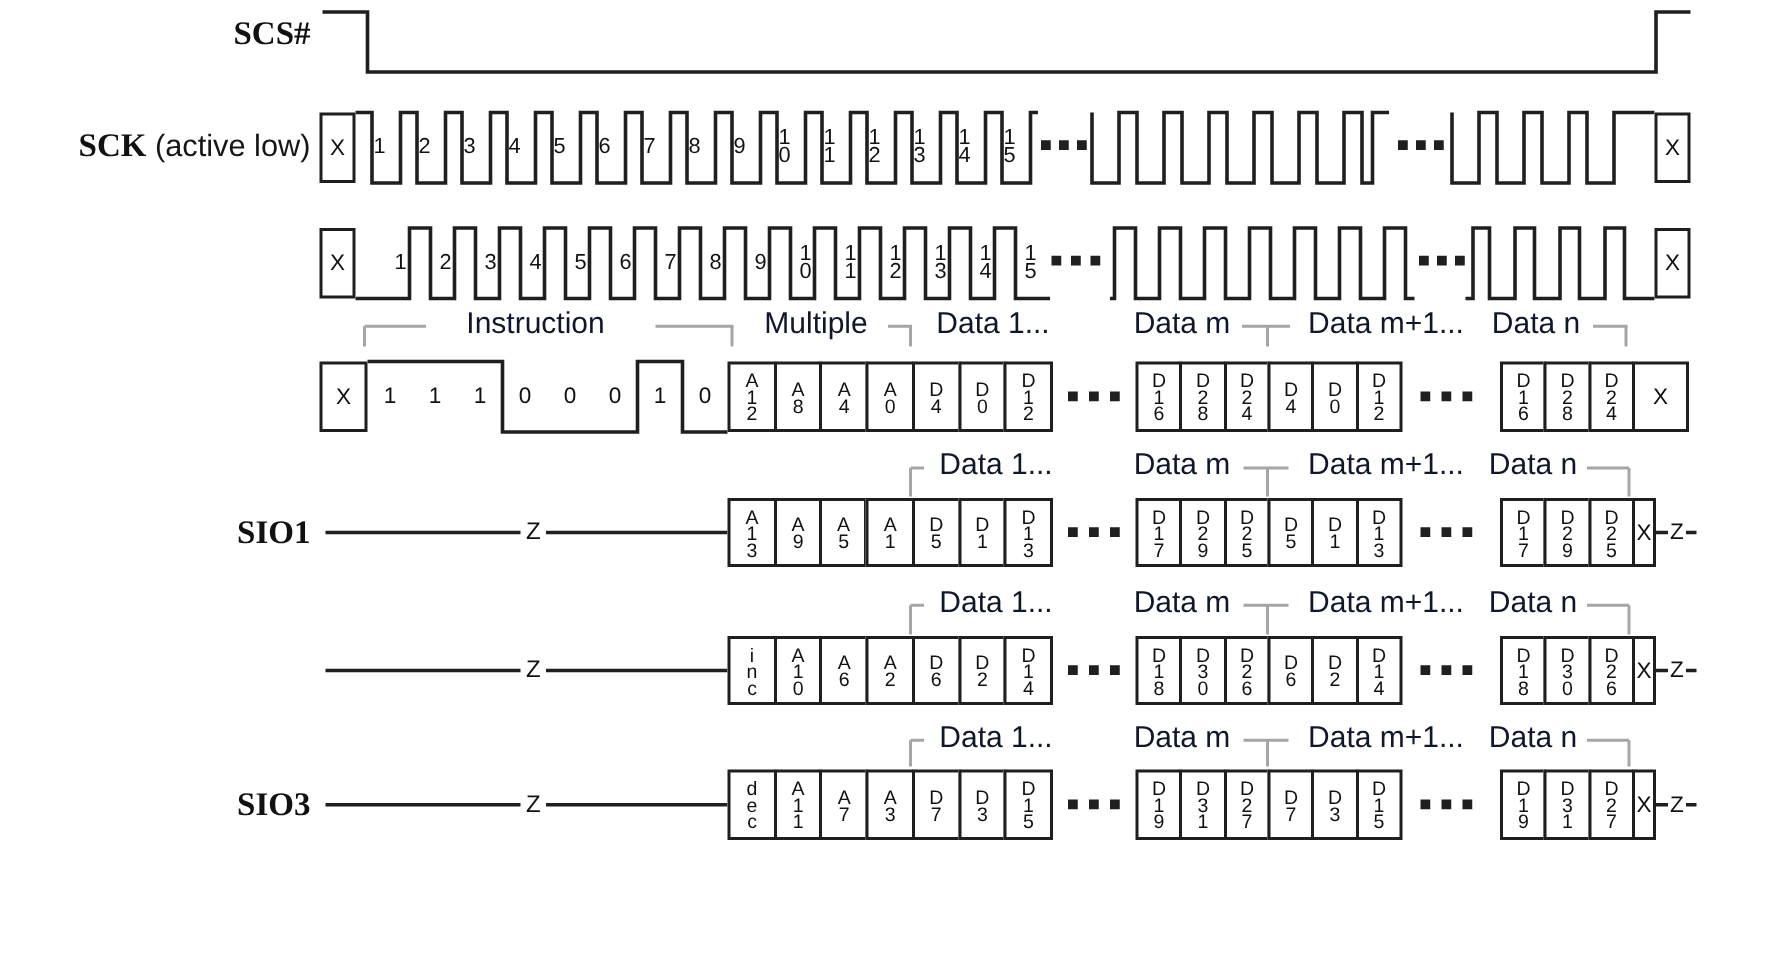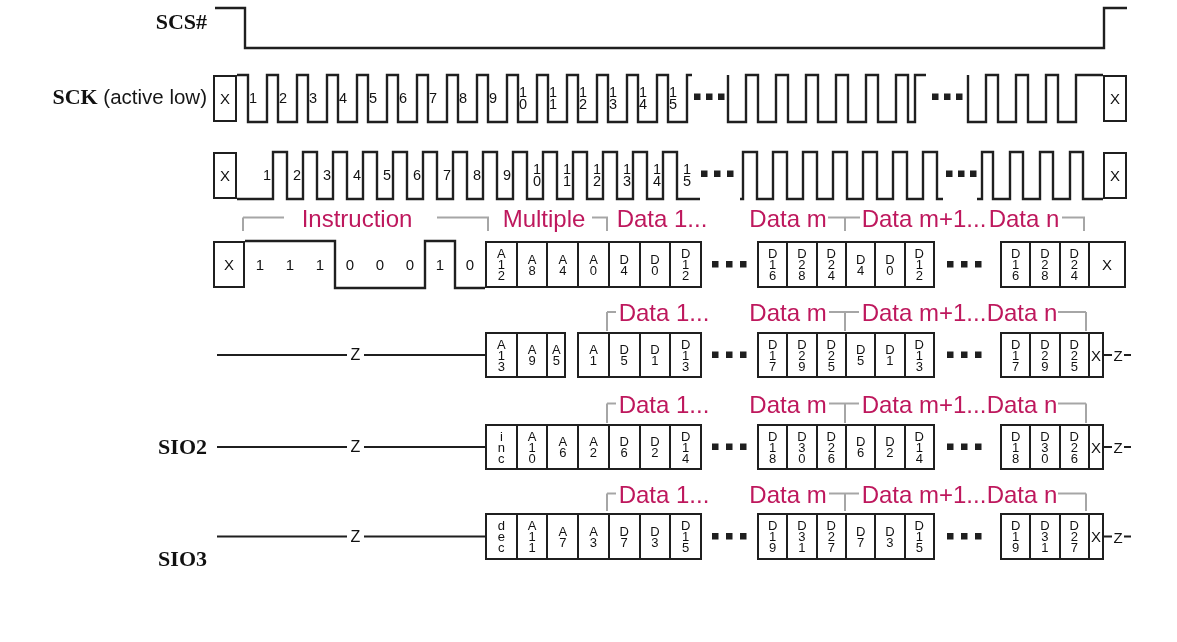--- a/index.html
+++ b/index.html
@@ -3,21 +3,21 @@
 <meta charset="utf-8">
 <style>
   html,body{margin:0;padding:0;background:#fff}
   #stage{position:relative;width:1177px;height:642px;background:#fff;overflow:hidden;
          font-family:"Liberation Sans",sans-serif;}
   #wave-svg{position:absolute;left:0;top:0}
   .lbl{position:absolute;left:0;width:207px;text-align:right;white-space:nowrap;
        font-family:"Liberation Serif",serif;font-weight:bold;font-size:22px;color:#111}
   .lbl .sans{font-family:"Liberation Sans",sans-serif;font-weight:400;font-size:20.5px;color:#161616}
   .sec{position:absolute;transform:translateX(-50%);white-space:nowrap;
-       font-family:"Liberation Sans",sans-serif;font-size:24px;color:#be185d}
+       font-family:"Liberation Sans",sans-serif;font-size:20px;color:#0f172a}
   .cell{position:absolute;box-sizing:border-box;border:2px solid #1f1f1f;background:#fff;
         display:flex;align-items:center;justify-content:center;color:#111}
   .cell .stk{display:block;width:10px;word-break:break-all;line-height:11px;font-size:13px;text-align:center}
   .cell .one{font-size:15px;line-height:15px}
   .clk{position:absolute;display:flex;align-items:center;justify-content:center;color:#111}
   .clk .stk{display:block;width:11px;word-break:break-all;line-height:12px;font-size:14.5px;text-align:center}
   .bit{position:absolute;transform:translate(-50%,-50%);font-size:15px;color:#111}
   .z{position:absolute;transform:translate(-50%,-50%);font-size:16px;color:#111}
   .caption{position:absolute;left:0;top:591px;width:1155px;text-align:center;
            font-size:23px;color:#111}
@@ -102,22 +102,22 @@
       <rect x="712" y="533" width="6.5" height="6.5" fill="#1f1f1f"></rect>
       <rect x="726" y="533" width="6.5" height="6.5" fill="#1f1f1f"></rect>
       <rect x="740" y="533" width="6.5" height="6.5" fill="#1f1f1f"></rect>
       <rect x="947" y="533" width="6.5" height="6.5" fill="#1f1f1f"></rect>
       <rect x="961" y="533" width="6.5" height="6.5" fill="#1f1f1f"></rect>
       <rect x="975" y="533" width="6.5" height="6.5" fill="#1f1f1f"></rect>
     </svg>
 
   <div class="lbl" style="top:84px"><span>SCK</span><span class="sans"> (active low)</span></div>
   <div class="lbl" style="top:9px"><span>SCS#</span></div>
-  <div class="lbl" style="top:434px"><span>SIO2</span></div>
-  <div class="lbl" style="top:546px"><span>SIO3</span></div>
+  <div class="lbl" style="top:342px"><span>SIO1</span></div>
+  <div class="lbl" style="top:523px"><span>SIO3</span></div>
 
 <div class="cell" style="left:213px;top:75px;width:24px;height:47px">
       <span class="stk one">X</span>
     </div>
     <div class="cell" style="left:1103px;top:75px;width:24px;height:47px">
       <span class="stk one">X</span>
     </div>
     <div class="cell" style="left:213px;top:152px;width:24px;height:47px">
       <span class="stk one">X</span>
     </div>
@@ -284,21 +284,21 @@
     </div>
     <div class="cell" style="left:1058.6666666666667px;top:241px;width:31.333333333333332px;height:47px">
       <span class="stk">D24</span>
     </div>
     <div class="cell" style="left:485px;top:332px;width:32.714285714285715px;height:46px">
       <span class="stk">A13</span>
     </div>
     <div class="cell" style="left:515.7142857142857px;top:332px;width:32.714285714285715px;height:46px">
       <span class="stk">A9</span>
     </div>
-    <div class="cell" style="left:546.4285714285714px;top:332px;width:20px;height:46px">
+    <div class="cell" style="left:546.4285714285714px;top:332px;width:32px;height:46px">
       <span class="stk">A5</span>
     </div>
     <div class="cell" style="left:577.1428571428571px;top:332px;width:32.714285714285715px;height:46px">
       <span class="stk">A1</span>
     </div>
     <div class="cell" style="left:607.8571428571429px;top:332px;width:32.714285714285715px;height:46px">
       <span class="stk">D5</span>
     </div>
     <div class="cell" style="left:638.5714285714286px;top:332px;width:32.714285714285715px;height:46px">
       <span class="stk">D1</span>

